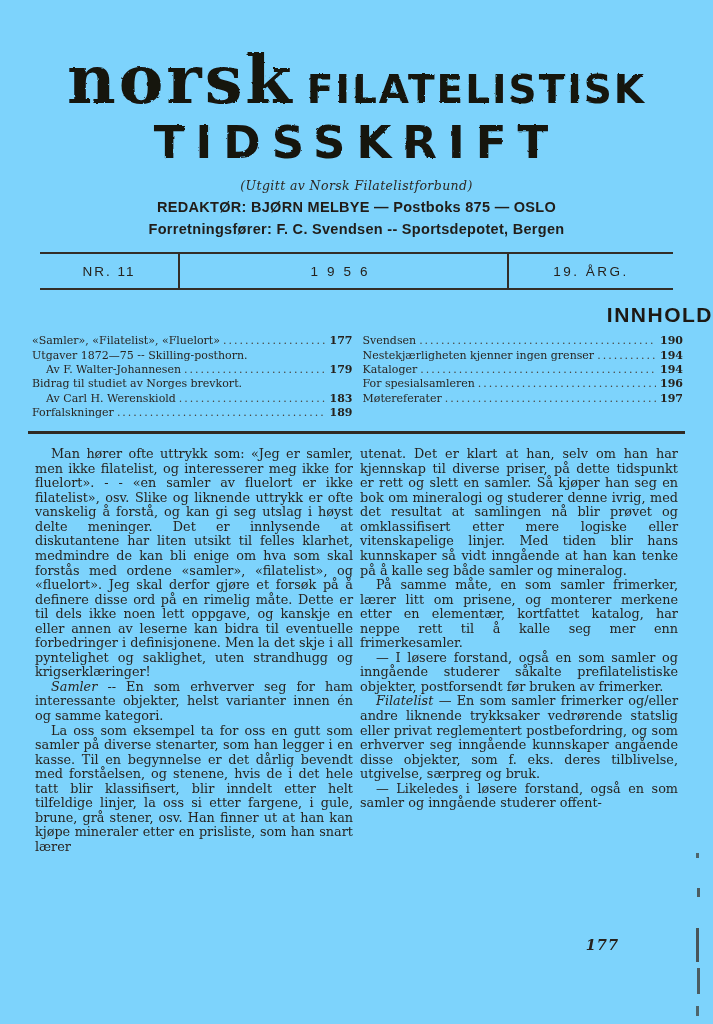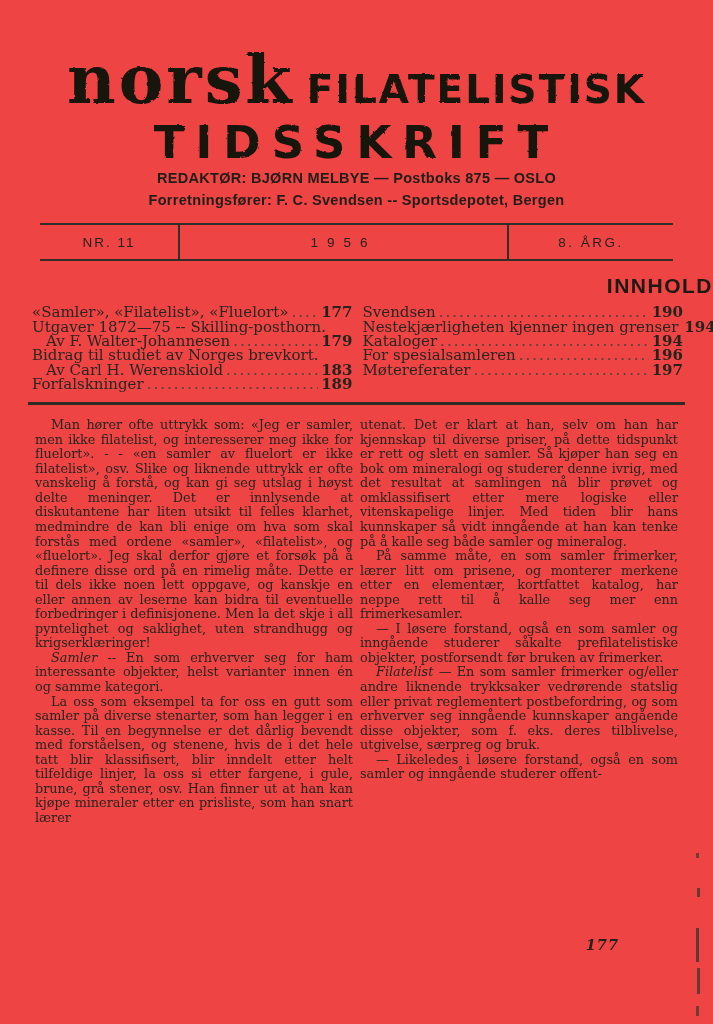--- a/index.html
+++ b/index.html
@@ -1,20 +1,20 @@
 <!DOCTYPE html>
 <html><head>
 <meta charset="utf-8">
 <style>
   html,body { margin:0; padding:0; background:#e8e6e1; }
   .page {
     position:relative;
     width:713px; height:1024px;
     margin:0 auto;
-    background:#ef4444;
+    background:#7dd3fc;
     font-family:"DejaVu Serif", serif;
     color:#2a2521;
     overflow:hidden;
   }
   
   .masthead {
     text-align:center;
     padding-top:48px;
     line-height:0.95;
     color:#16120e;
@@ -86,21 +86,21 @@
     font-weight:bold;
     font-size:21px;
     letter-spacing:1.5px;
     margin-top:13px;
     color:#1d1914;
   }
   .toc {
     display:flex;
     gap:10px;
     margin:7px 30px 0 32px;
-    font-size:15px;
+    font-size:11px;
     line-height:14.3px;
   }
   .toc-col { flex:1; min-width:0; }
   .toc-row { display:flex; align-items:baseline; }
   .toc-row.indent .toc-text { padding-left:14px; }
   .toc-text { white-space:nowrap; }
   .toc-leader {
     flex:1; overflow:hidden; white-space:nowrap;
     margin:0 3px; color:#4a453e;
   }
@@ -171,27 +171,28 @@
 
 <div class="page">
 
   <div class="masthead">
     <div class="mast-line1">
       <span class="norsk">norsk</span><span class="filatelistisk">FILATELISTISK</span>
     </div>
     <div class="tidsskrift">TIDSSKRIFT</div>
   </div>
 
+  <div class="publisher">(Utgitt av Norsk Filatelistforbund)</div>
   <div class="staff-line">REDAKTØR: BJØRN MELBYE — Postboks 875 — OSLO</div>
   <div class="staff-line">Forretningsfører: F. C. Svendsen -- Sportsdepotet, Bergen</div>
 
   <div class="issue-bar">
     <div class="issue-cell cell-nr">NR. 11</div>
     <div class="issue-cell cell-year">1956</div>
-    <div class="issue-cell cell-arg">8. ÅRG.</div>
+    <div class="issue-cell cell-arg">19. ÅRG.</div>
   </div>
 
   <div class="innhold-heading">INNHOLD</div>
 
   <div class="toc">
     <div class="toc-col">
       <div class="toc-row">
         <span class="toc-text">«Samler», «Filatelist», «Fluelort»</span>
         <span class="toc-leader"></span>
         <span class="toc-page">177</span>

